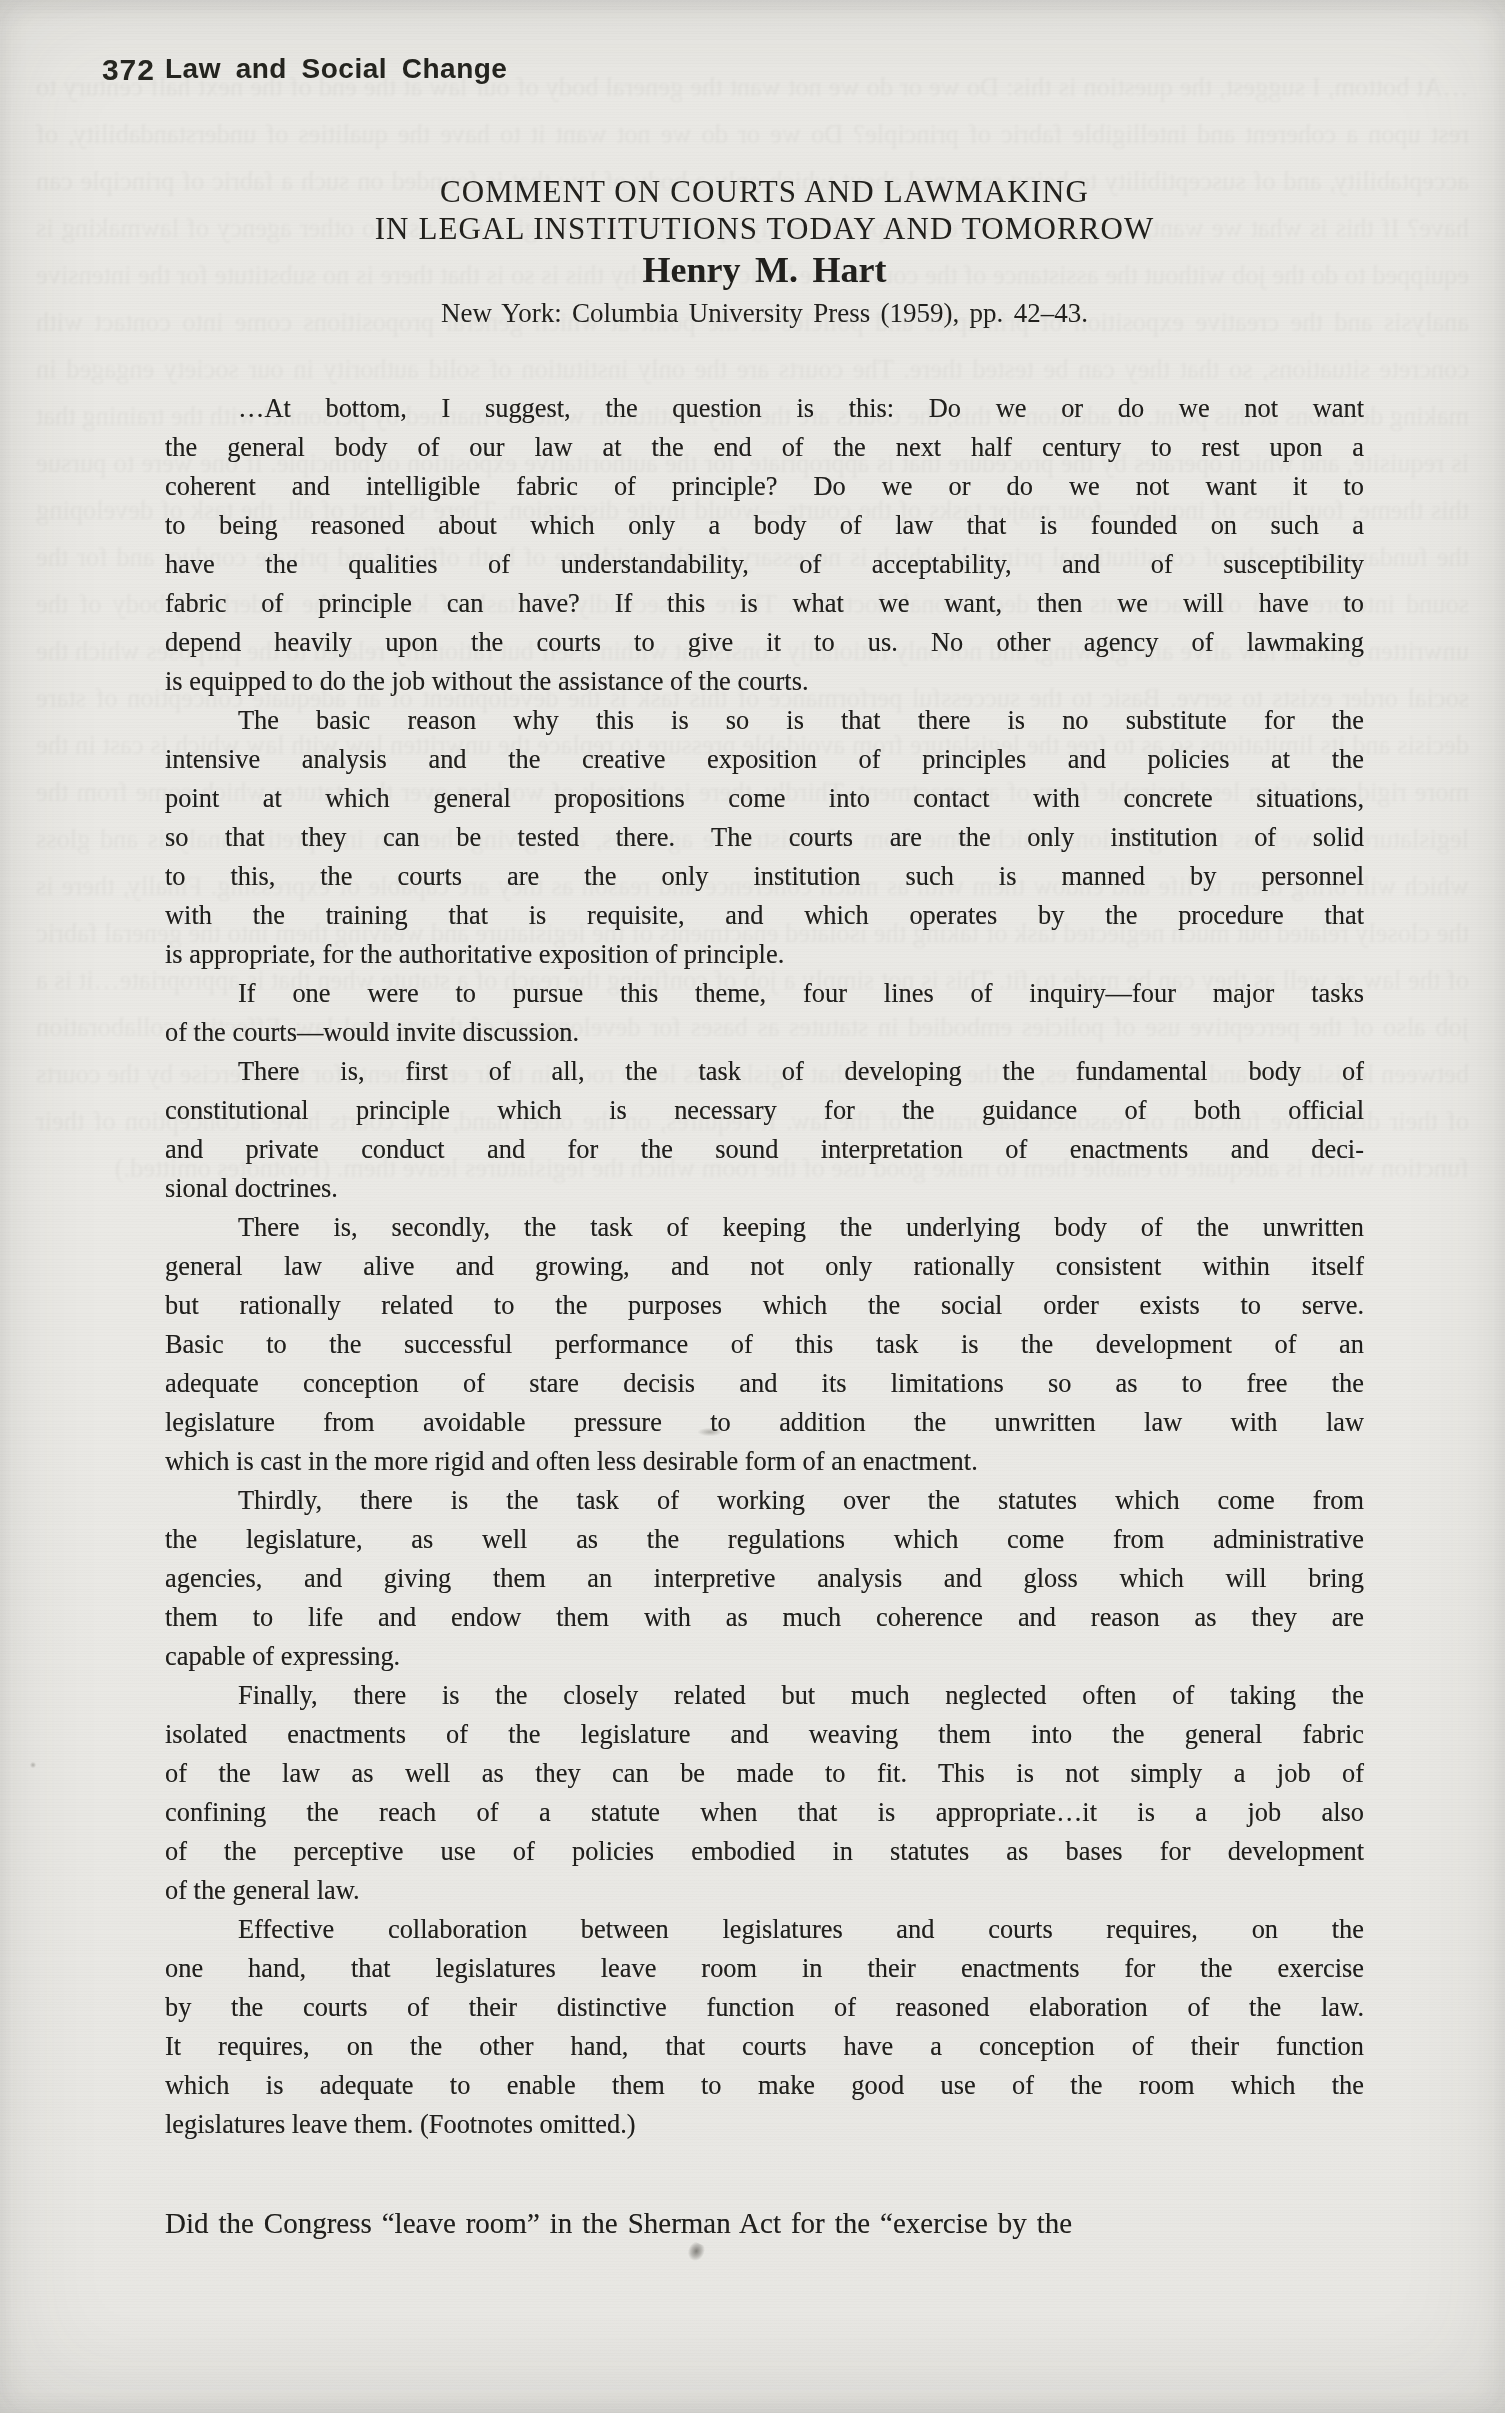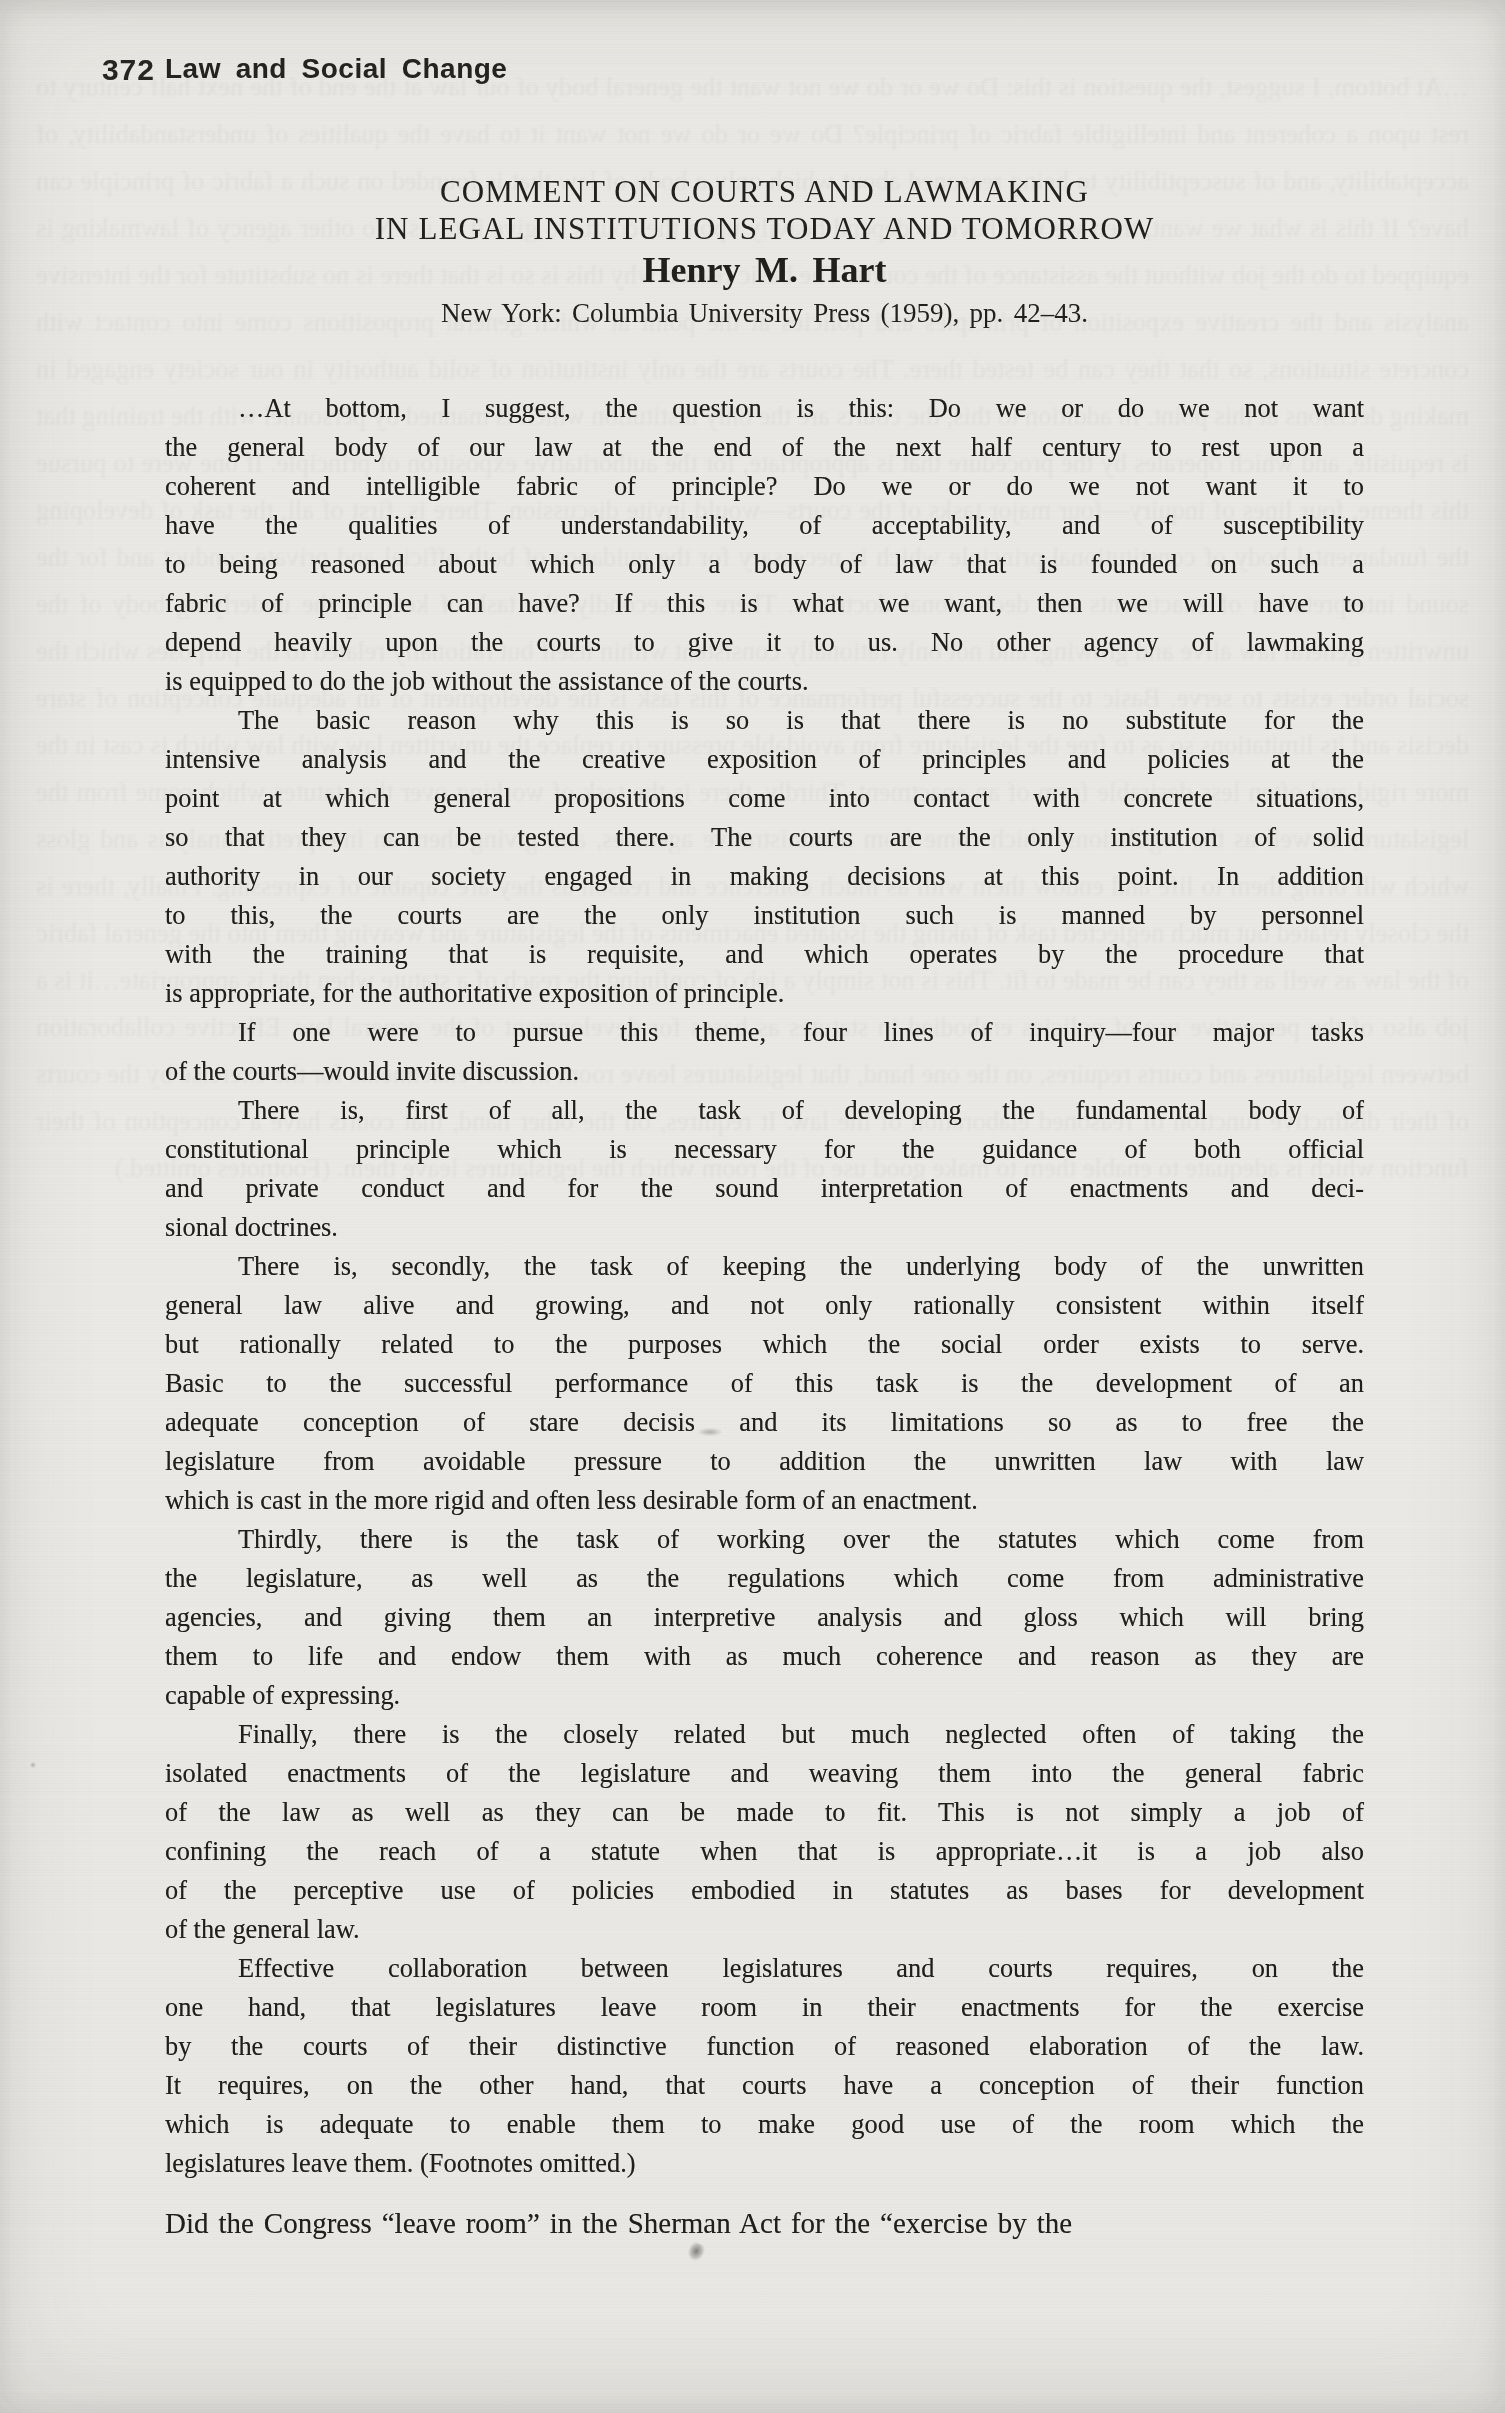--- a/index.html
+++ b/index.html
@@ -92,32 +92,31 @@
     </h1>
     <div class="author">Henry M. Hart</div>
     <div class="imprint">New York: Columbia University Press (1959), pp. 42–43.</div>
   </section>
 
   <section class="quote" id="quote-block">
       <div class="para">
         <div class="line first">…At bottom, I suggest, the question is this: Do we or do we not want</div>
         <div class="line">the general body of our law at the end of the next half century to rest upon a</div>
         <div class="line">coherent and intelligible fabric of principle? Do we or do we not want it to</div>
+        <div class="line">to being reasoned about which only a body of law that is founded on such a</div>
         <div class="line">have the qualities of understandability, of acceptability, and of susceptibility</div>
-        <div class="line">to being reasoned about which only a body of law that is founded on such a</div>
         <div class="line">fabric of principle can have? If this is what we want, then we will have to</div>
         <div class="line">depend heavily upon the courts to give it to us. No other agency of lawmaking</div>
         <div class="line last">is equipped to do the job without the assistance of the courts.</div>
       </div>
       <div class="para">
         <div class="line first">The basic reason why this is so is that there is no substitute for the</div>
         <div class="line">intensive analysis and the creative exposition of principles and policies at the</div>
         <div class="line">point at which general propositions come into contact with concrete situations,</div>
         <div class="line">so that they can be tested there. The courts are the only institution of solid</div>
-        <div class="line">authority in our society engaged in making decisions at this point. In addition</div>
         <div class="line">to this, the courts are the only institution such is manned by personnel</div>
         <div class="line">with the training that is requisite, and which operates by the procedure that</div>
         <div class="line last">is appropriate, for the authoritative exposition of principle.</div>
       </div>
       <div class="para">
         <div class="line first">If one were to pursue this theme, four lines of inquiry—four major tasks</div>
         <div class="line last">of the courts—would invite discussion.</div>
       </div>
       <div class="para">
         <div class="line first">There is, first of all, the task of developing the fundamental body of</div>

